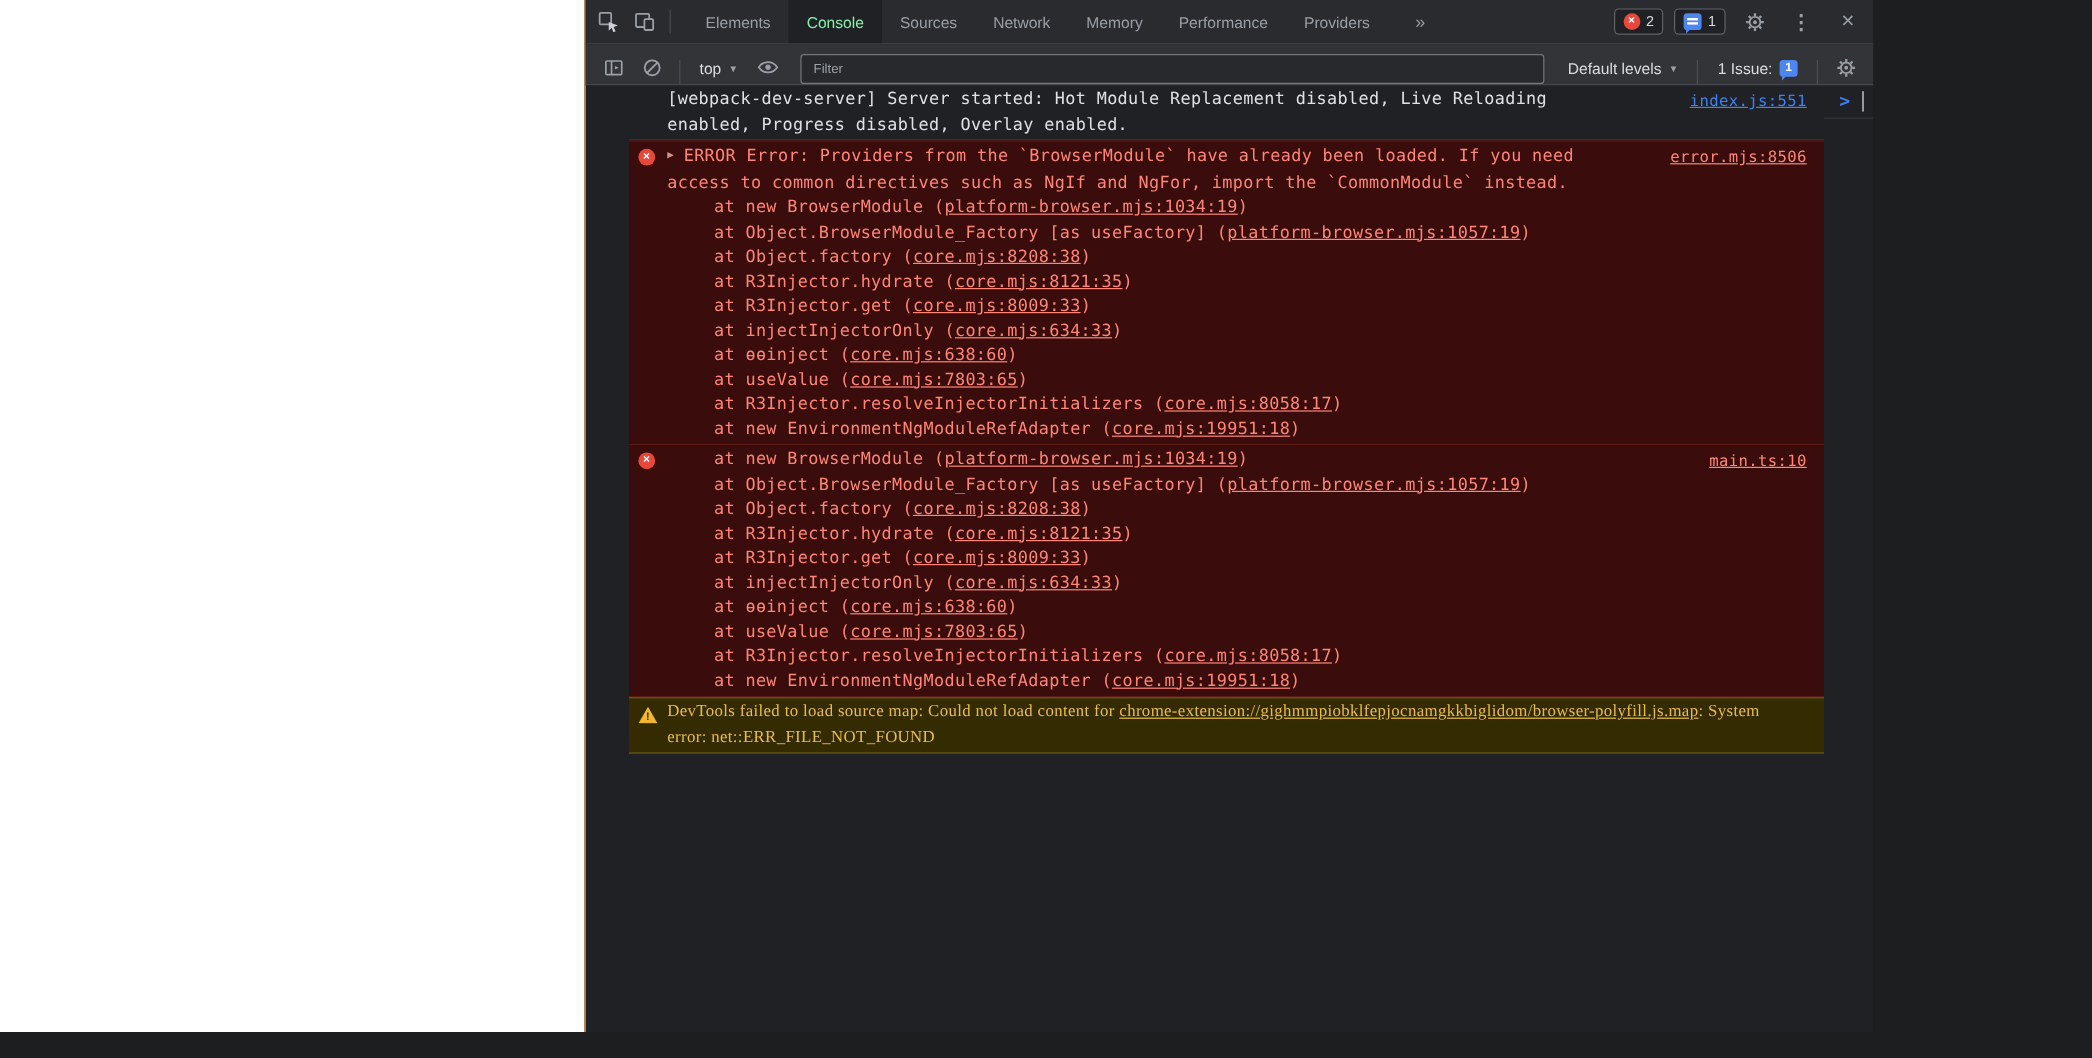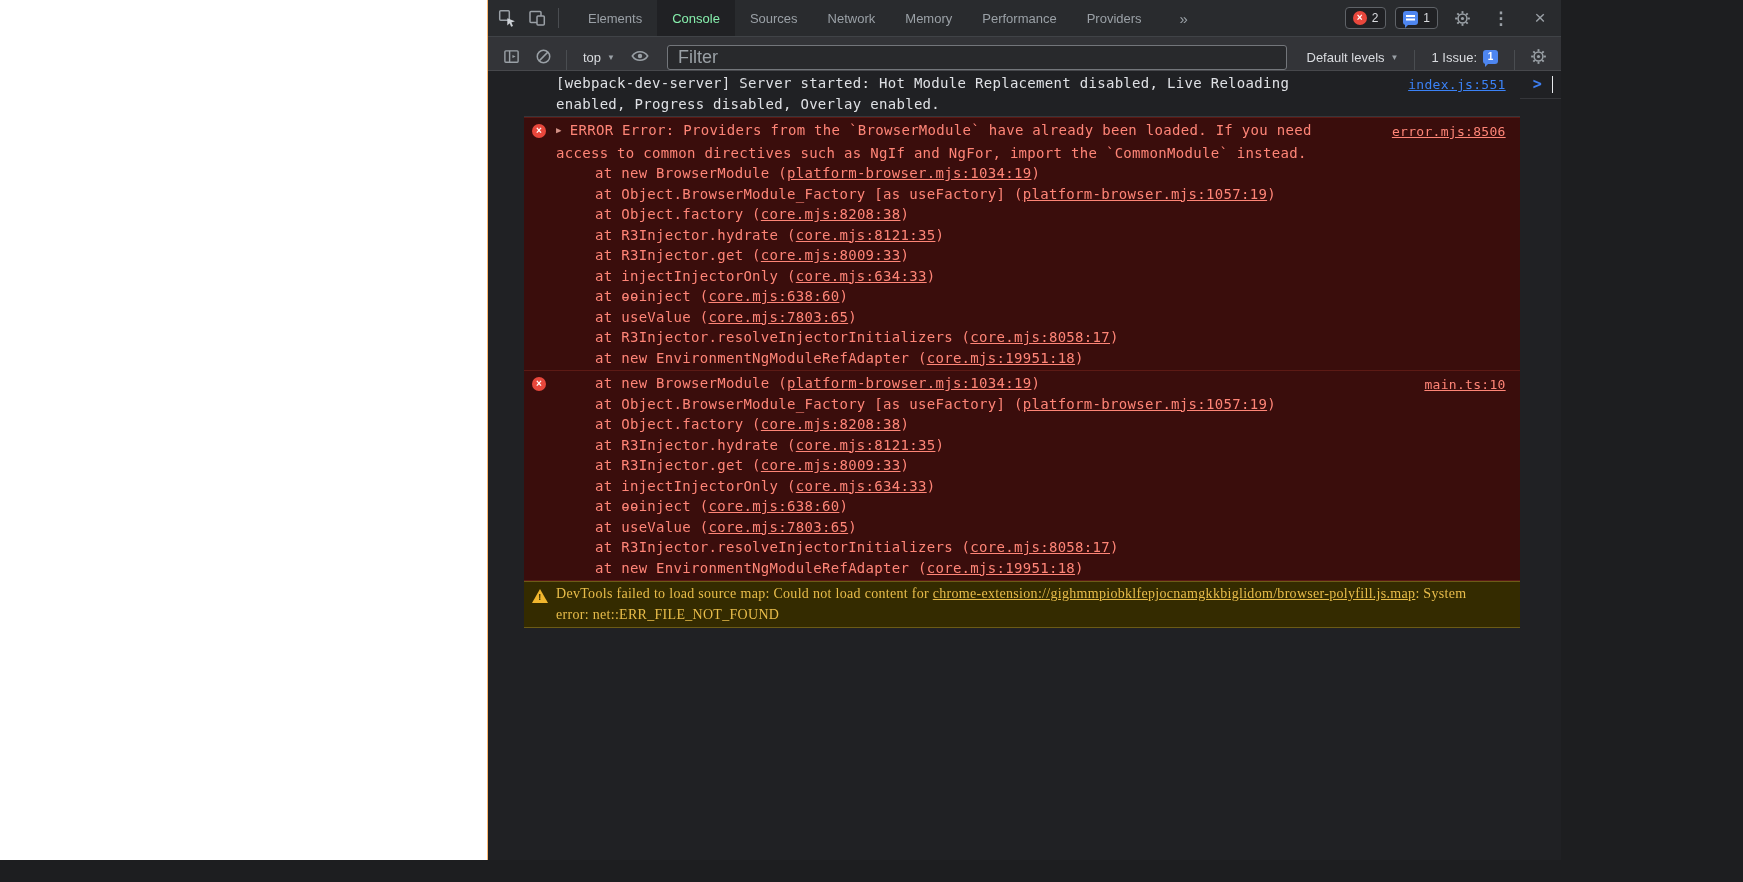--- a/index.html
+++ b/index.html
@@ -77,21 +77,21 @@
   }
   .dropdown, .issues-btn {
     display: flex; align-items: center; gap: 6px; background: none; border: none;
     color: #dadce0; font-size: 13px; padding: 0 8px; height: 26px; cursor: pointer;
     white-space: nowrap; font-family: "Liberation Sans", sans-serif;
   }
   .darr { font-size: 8px; color: #9aa0a6; }
   .filter {
     flex: 1; height: 25px; margin: 0 10px; background: #28292c;
     border: 1px solid #73767b; border-radius: 3px; color: #e8eaed;
-    font-size: 18px; padding: 0 10px; outline: none; min-width: 100px;
+    font-size: 11px; padding: 0 10px; outline: none; min-width: 100px;
     font-family: "Liberation Sans", sans-serif;
   }
   .filter::placeholder { color: #9aa0a6; }
 
   
   .console-area {
     flex: 1; overflow: hidden; display: flex; flex-direction: row;
     font-family: "DejaVu Sans Mono", "Liberation Mono", monospace;
     font-size: 14px; letter-spacing: 0.3px; line-height: 20.5px; margin-left: 36px;
   }

